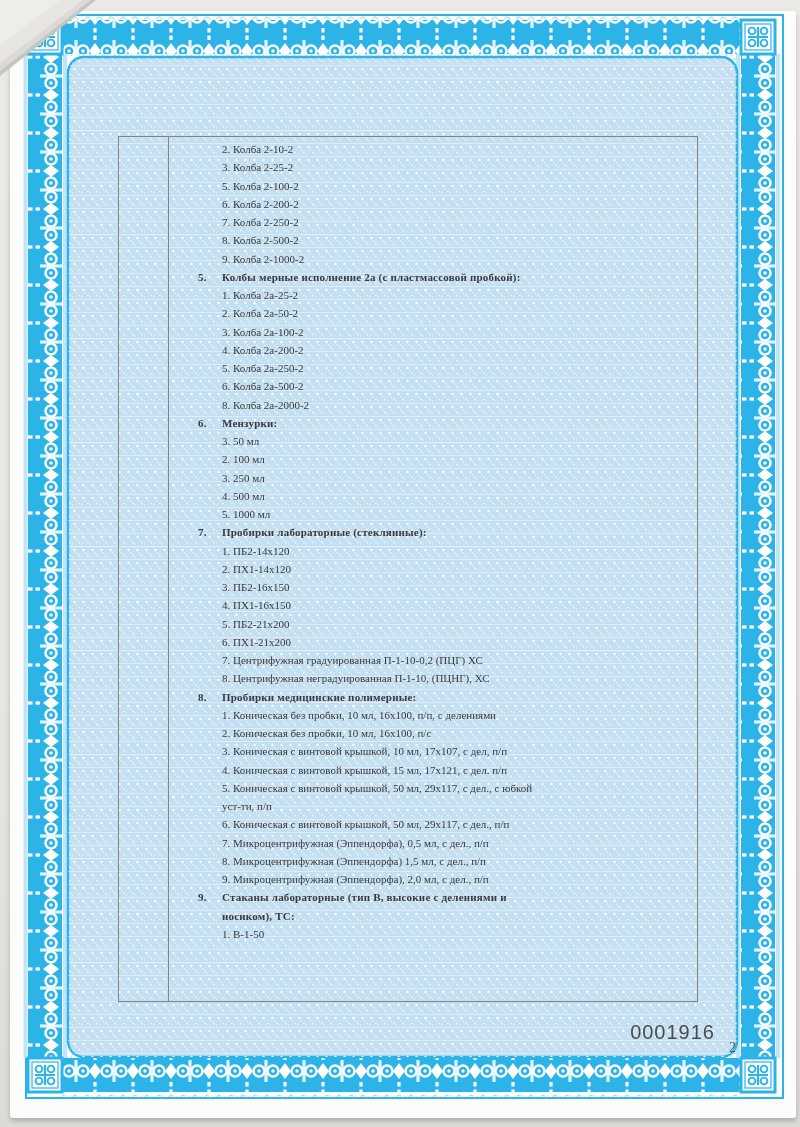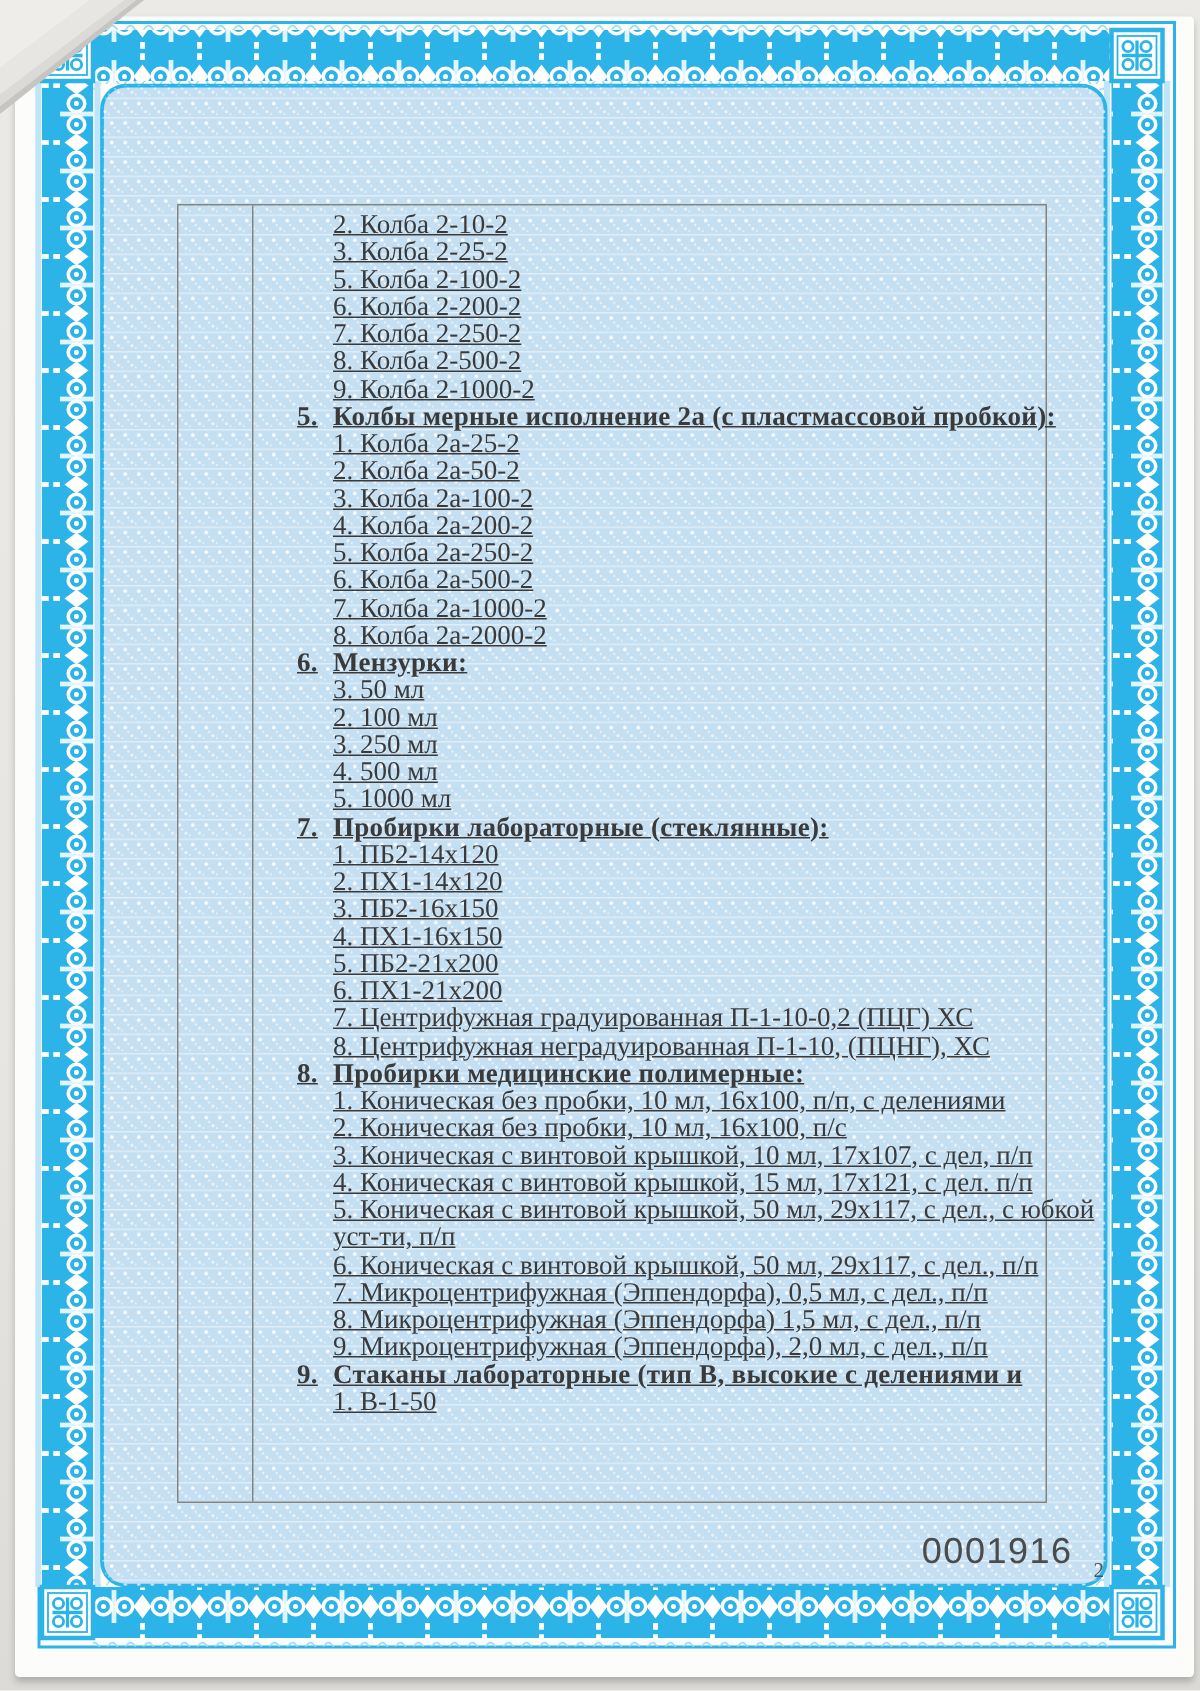--- a/index.html
+++ b/index.html
@@ -26,32 +26,31 @@
     box-sizing:border-box;
   }
   .col-narrow{
     position:absolute;left:0;top:0;bottom:0;width:49px;
     border-right:1px solid var(--tableline);
   }
   .col-main{
     position:absolute;left:50px;top:0;right:0;bottom:0;
     padding:3px 4px 0 29px;
     color:var(--text);
-    font-size:18px;
-    text-decoration:underline;
+    font-size:11px;
   }
   .ln{display:flex;height:18.25px;line-height:18.25px;white-space:nowrap;}
   .ln .num{width:24px;flex:none;}
   .ln.hd{font-weight:bold;letter-spacing:.2px;}
   .ln.it{padding-left:24px;}
   .serial{
     position:absolute;left:585px;top:1021px;width:130px;
     text-align:right;
     font-family:"Liberation Sans", sans-serif;
-    font-size:24px;color:var(--serial);letter-spacing:1px;
+    font-size:20px;color:var(--serial);letter-spacing:1px;
   }
   .pagenum{
     position:absolute;left:729px;top:1040px;
     font-size:14px;color:#4f5560;
   }
   .fold{position:absolute;left:0;top:0;}
 </style>
 </head>
 <body>
 
@@ -181,23 +180,20 @@
       <div class="ln it">
         <span>4. Колба 2а-200-2</span>
       </div>
       <div class="ln it">
         <span>5. Колба 2а-250-2</span>
       </div>
       <div class="ln it">
         <span>6. Колба 2а-500-2</span>
       </div>
       <div class="ln it">
-        <span>7. Колба 2а-1000-2</span>
-      </div>
-      <div class="ln it">
         <span>8. Колба 2а-2000-2</span>
       </div>
       <div class="ln hd">
         <span class="num">6.</span>
         <span>Мензурки:</span>
       </div>
       <div class="ln it">
         <span>3. 50 мл</span>
       </div>
       <div class="ln it">
@@ -270,20 +266,24 @@
       </div>
       <div class="ln it">
         <span>8. Микроцентрифужная (Эппендорфа) 1,5 мл, с дел., п/п</span>
       </div>
       <div class="ln it">
         <span>9. Микроцентрифужная (Эппендорфа), 2,0 мл, с дел., п/п</span>
       </div>
       <div class="ln hd">
         <span class="num">9.</span>
         <span>Стаканы лабораторные (тип В, высокие с делениями и</span>
+      </div>
+      <div class="ln hd">
+        <span class="num"></span>
+        <span>носиком), ТС:</span>
       </div>
       <div class="ln it">
         <span>1. В-1-50</span>
       </div>
     </div>
 </div>
 
 <div class="serial">0001916</div>
 <div class="pagenum">2</div>
 

